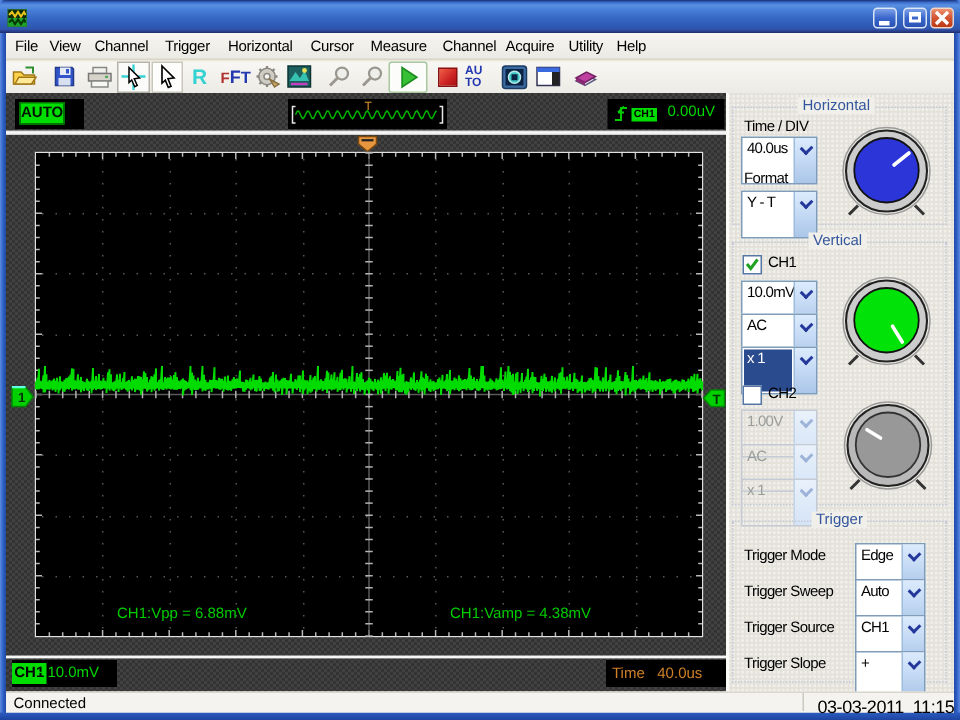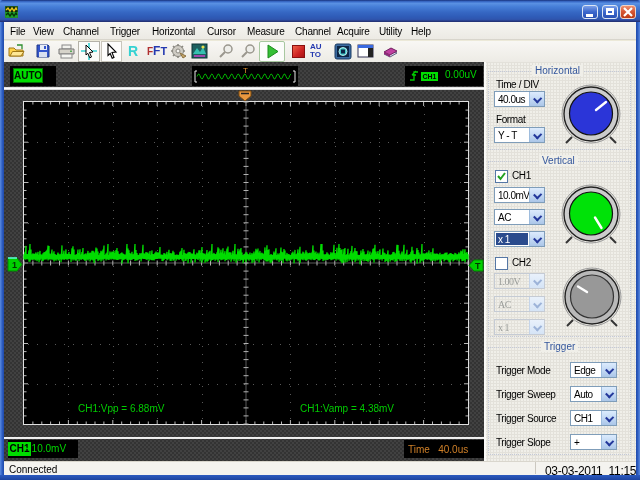--- a/index.html
+++ b/index.html
@@ -5,28 +5,28 @@
 #win { position:absolute; left:0; top:0; width:640px; height:480px; }
 .abs { position:absolute; }
 .dark { background-color:#414141;
   background-image:linear-gradient(45deg,#333333 25%,transparent 25%,transparent 75%,#333333 75%),
                    linear-gradient(45deg,#333333 25%,transparent 25%,transparent 75%,#333333 75%);
   background-size:4px 4px; background-position:0 0,2px 2px; }
 .panelbg { background-color:#f0efe9;
   background-image:linear-gradient(#e3e1da 1px,transparent 1px),linear-gradient(90deg,#e3e1da 1px,transparent 1px);
   background-size:3px 3px; }
 .gtext { color:#00d800; font-size:10px; }
-.combo { position:absolute; width:51px; height:16px; background:#fff; border:1px solid #7f9db9; }
+.combo { position:absolute; width:51px; height:32px; background:#fff; border:1px solid #7f9db9; }
 .combo .tx { position:absolute; left:3px; top:2px; font-size:10px; letter-spacing:-0.5px; color:#000; white-space:nowrap; }
 .combo .btn { position:absolute; right:0; top:0; bottom:0; width:15px;
   background:linear-gradient(180deg,#dcebfd 0%,#c6dbf5 45%,#abc6e8 100%); border-left:1px solid #9ebcdd; }
 .combo .btn:after { content:""; position:absolute; left:3.5px; top:3.5px; width:5px; height:3.5px;
   border-left:2px solid #24389b; border-bottom:2px solid #24389b; transform:skewX(0deg) rotate(-45deg); }
 .combo.dis { background:transparent; border:1px solid #c5cbd4; }
-.combo.dis .tx { color:#9a9d9a;font-family:Liberation Serif, serif; }
+.combo.dis .tx { color:#9a9d9a; }
 .combo.dis .btn { background:linear-gradient(180deg,#e9f1fb,#d5e4f6); border-left:1px solid #c5d4e8; }
 .combo.dis .btn:after { border-color:#9db3d8; }
 .combo.sel { border:1px solid #7f9db9; }
 .combo.sel .fieldsel { position:absolute; left:1px; top:1px; bottom:1px; right:16px; background:#2a4b8d; }
 .combo.sel .tx { color:#fff; z-index:2; }
 .lbl { position:absolute; font-size:10px; letter-spacing:-0.4px; color:#000; white-space:nowrap; }
 .gblbl { position:absolute; font-size:10px; color:#33569c; white-space:nowrap; background:#f0efe9; padding:0 3px; }
 .gbox { position:absolute; border:1px dotted #c3c9d8; }
 .cb { position:absolute; width:13px; height:13px; background:#fff; border:1px solid #5577a5; }
 </style></head>

